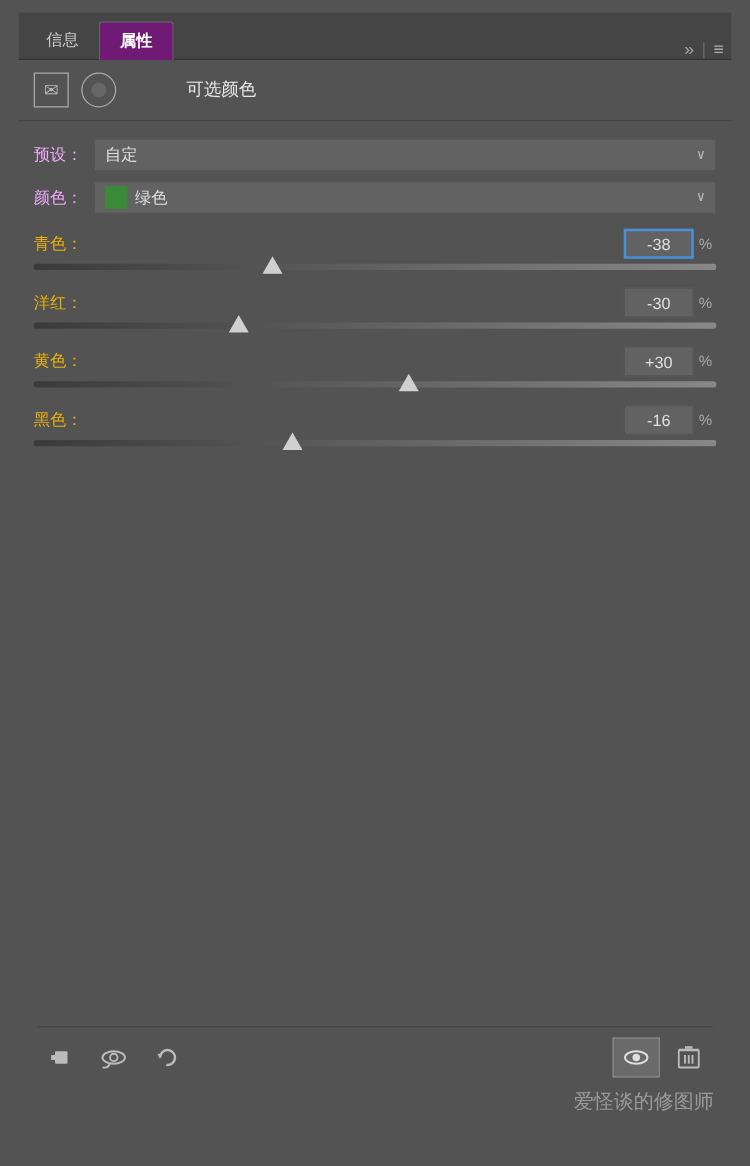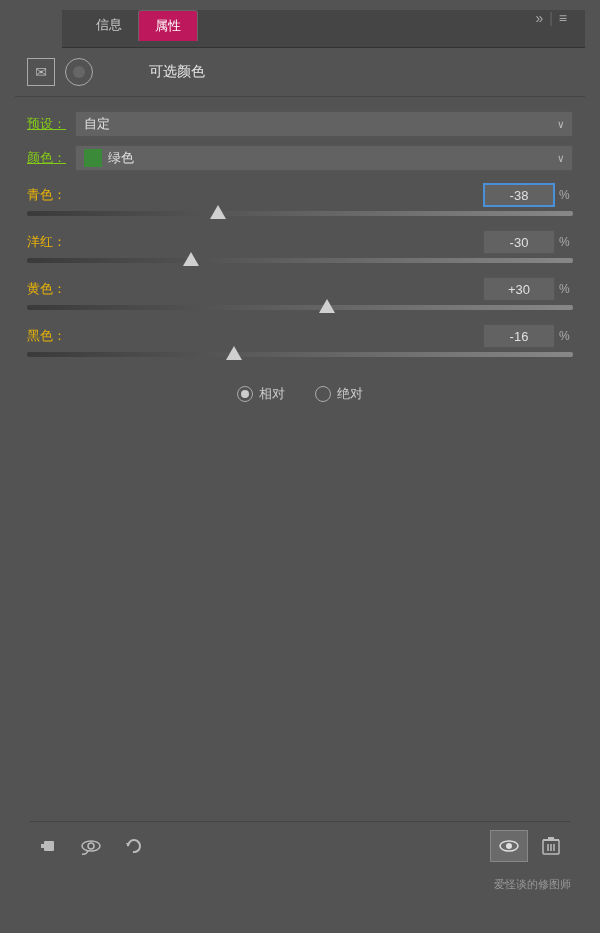--- a/index.html
+++ b/index.html
@@ -8,41 +8,41 @@
       height: 933px;
       background: #535353;
       font-family: "Microsoft YaHei", "PingFang SC", Arial, sans-serif;
       font-size: 13px;
       color: #e0e0e0;
       overflow: hidden;
     }
     
     .tab-bar {
       display: flex;
-      align-items: flex-start;
+      align-items: flex-end;
       background: #454545;
       border-bottom: 1px solid #333;
       height: 38px;
-      padding: 0 18px;
-      margin-left: 47px;
+      padding: 0 6px;
     }
     .tab {
       padding: 6px 16px;
       cursor: pointer;
       font-size: 13px;
       color: #ccc;
       border-radius: 3px 3px 0 0;
     }
     .tab.active {
-      background: #be185d;
+      background: #701a75;
       color: #fff;
       border-top: 1px solid #666;
       border-left: 1px solid #666;
       border-right: 1px solid #666;
       margin-bottom: -1px;
+      font-weight: bold;
     }
     .tab-spacer { flex: 1; }
     .tab-icons {
       display: flex;
       gap: 6px;
       align-items: center;
       color: #aaa;
       font-size: 14px;
     }
     
@@ -78,24 +78,23 @@
       padding: 14px 12px;
     }
     
     .row {
       display: flex;
       align-items: center;
       margin-bottom: 6px;
     }
     .row-label {
       width: 48px;
-      color: #84cc16;
+      color: #f0abfc;
       font-size: 13px;
       flex-shrink: 0;
-      text-decoration: underline;
     }
     .row-control {
       flex: 1;
       font-family: Liberation Mono, monospace;
     }
     
     .dropdown {
       width: 100%;
       background: #626262;
       border: 1px solid #555;
@@ -136,21 +135,21 @@
       font-size: 13px;
       flex-shrink: 0;
     }
     .slider-input-group {
       display: flex;
       align-items: center;
       margin-left: auto;
       gap: 4px;
     }
     .value-input {
-      width: 72px;
+      width: 56px;
       height: 24px;
       background: #626262;
       border: 2px solid #4a90d9;
       color: #e0e0e0;
       font-size: 13px;
       text-align: center;
       outline: none;
     }
     .value-input.no-border {
       border: 1px solid #555;
@@ -246,21 +245,21 @@
     }
     .toolbar-btn.active-btn {
       background: #6a6a6a;
       border: 1px solid #888;
     }
     .toolbar-spacer { flex: 1; }
     .watermark {
       position: absolute;
       bottom: 8px;
       right: 14px;
-      font-size: 11px;
+      font-size: 16px;
       color: #999;
     }
     .panel-wrapper {
       position: relative;
       width: 570px;
       margin: 10px auto;
       height: 890px;
       background: #535353;
     }
   </style>
@@ -372,30 +371,20 @@
         </div>
         <div class="slider-track-container">
           <div class="slider-track">
             <div class="slider-thumb" style="left:38%;"></div>
           </div>
         </div>
       </div>
 
     </div>
 
-    <div class="radio-row">
-      <div class="radio-option">
-        <div class="radio-circle checked"></div>
-        <span class="radio-label">相对</span>
-      </div>
-      <div class="radio-option">
-        <div class="radio-circle"></div>
-        <span class="radio-label">绝对</span>
-      </div>
-    </div>
 
   </div>
 
   <div class="bottom-toolbar">
 
     <button class="toolbar-btn">
       <svg width="20" height="20" viewBox="0 0 20 20" fill="none" xmlns="http://www.w3.org/2000/svg">
         <rect x="5" y="5" width="10" height="10" fill="#bbb" rx="1"></rect>
         <line x1="2" y1="10" x2="5" y2="10" stroke="#bbb" stroke-width="2"></line>
         <rect x="2" y="8" width="3" height="4" fill="#bbb"></rect>

